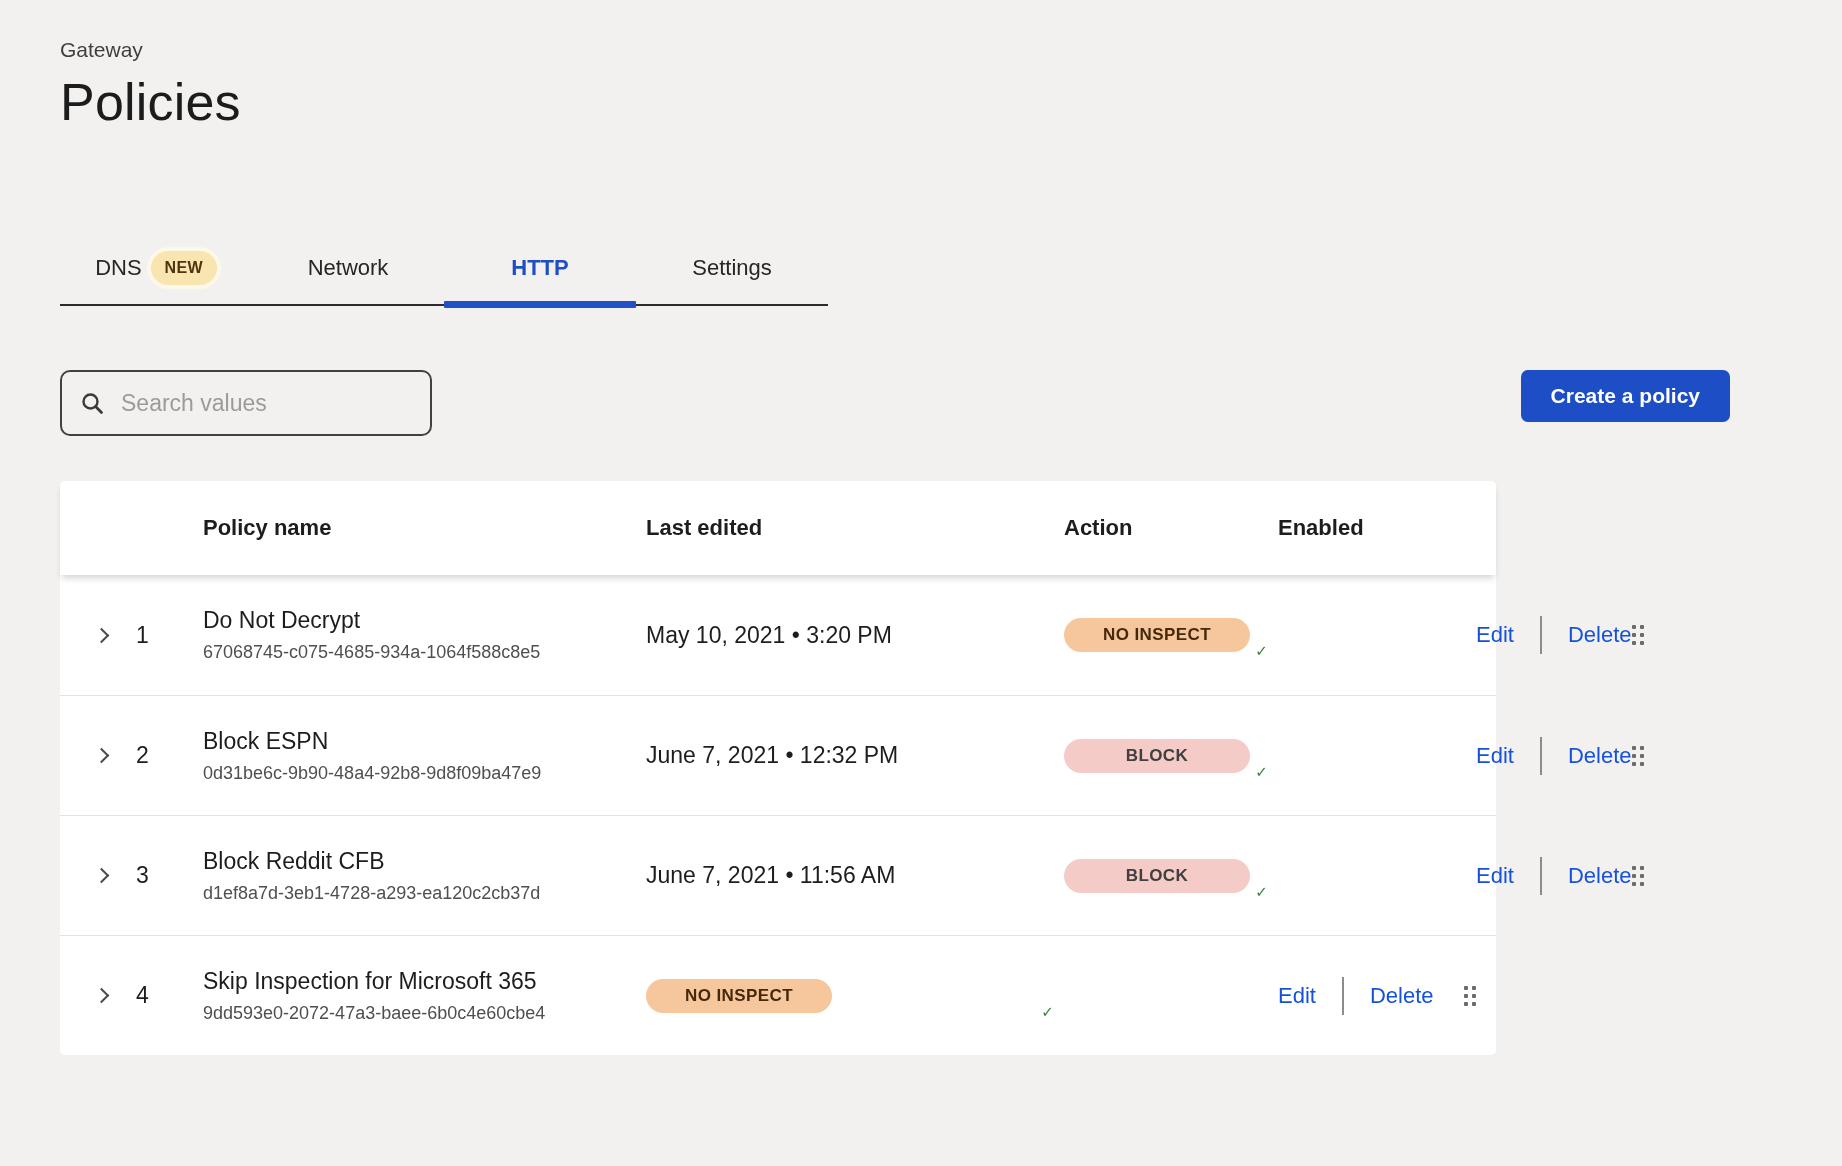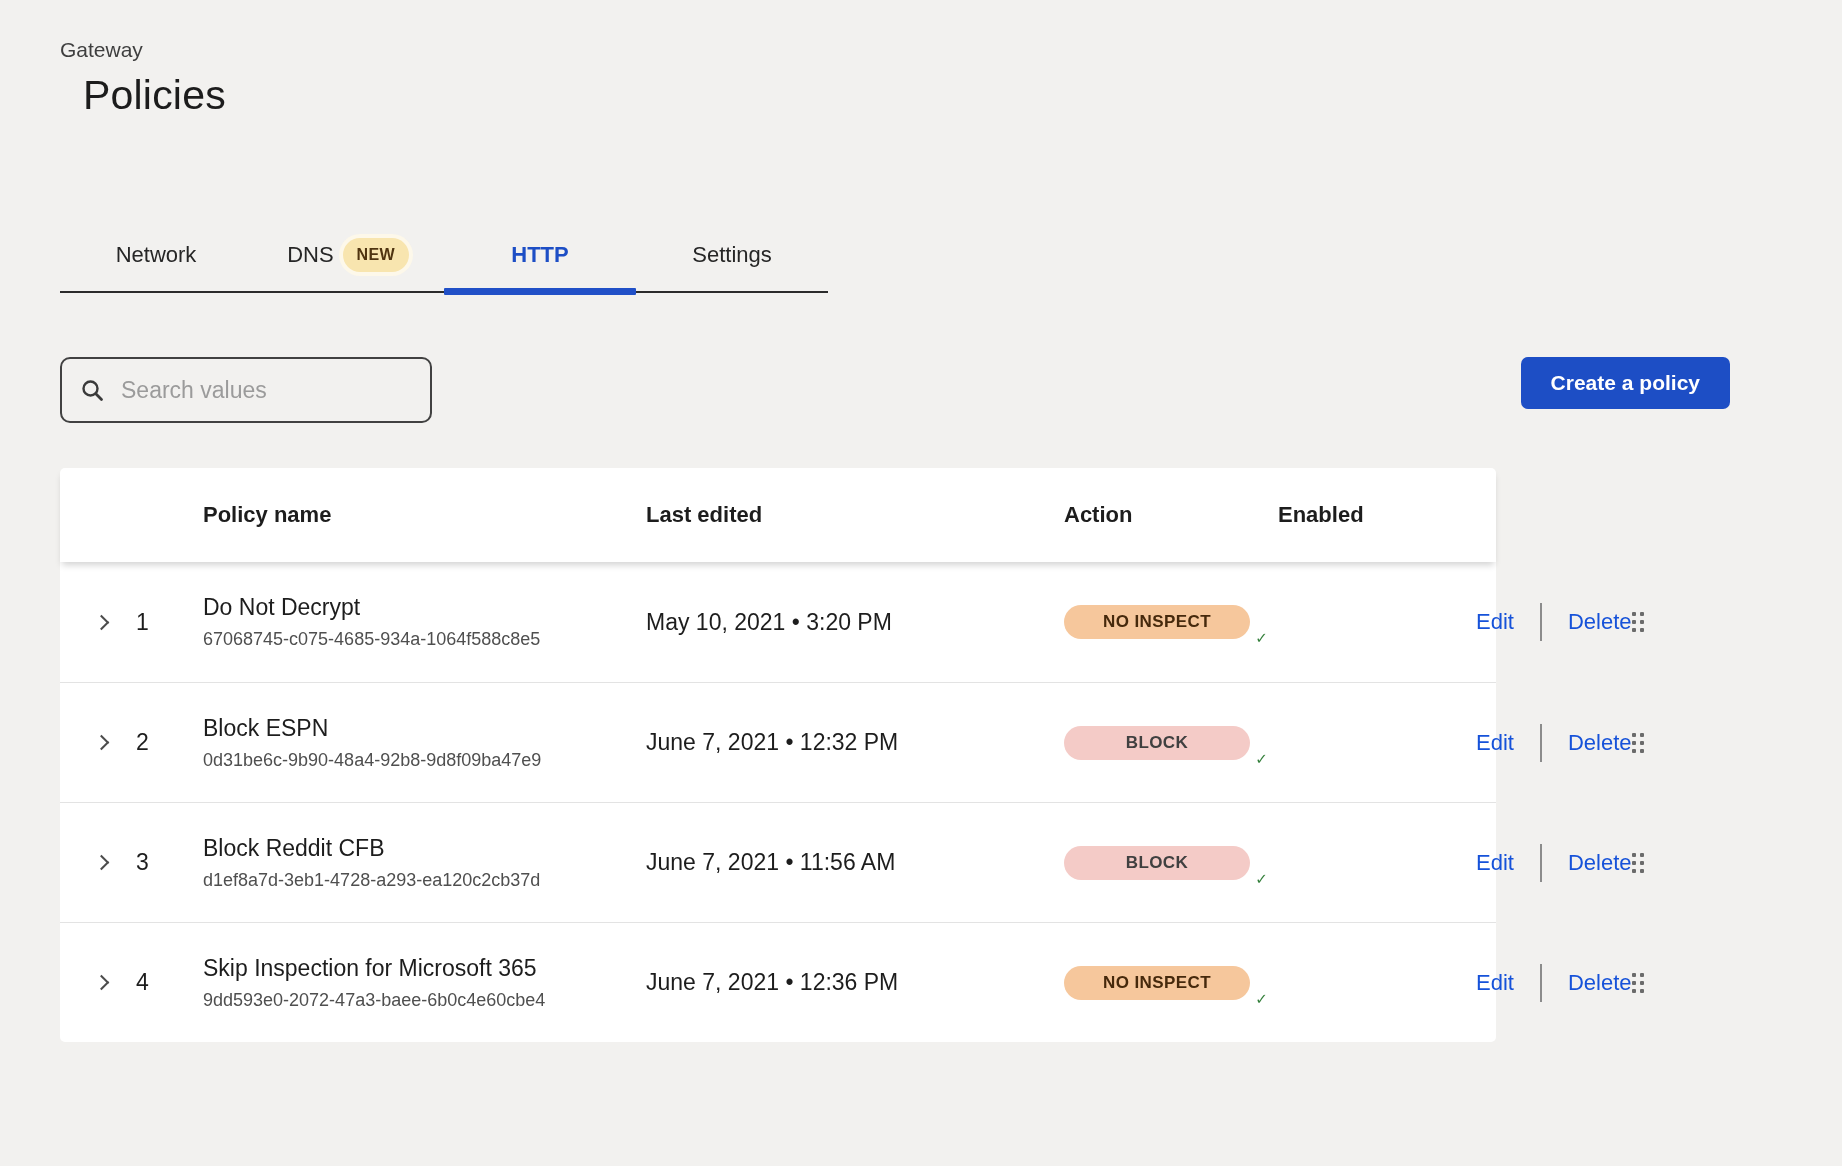--- a/index.html
+++ b/index.html
@@ -7,21 +7,21 @@
   body {
     background:#f2f1ef;
     font-family:"Liberation Sans","DejaVu Sans",sans-serif;
     color:#1f1f1f;
     overflow:hidden;
   }
   .page { padding:38px 0 16px 60px; }
 
   
   .breadcrumb { font-size:21px; color:#3f3f3f; }
-  .page-title { margin-top:10px; font-size:41px; font-weight:400; color:#1c1c1c; letter-spacing:.2px;margin-left:23px; }
+  .page-title { margin-top:10px; font-size:52px; font-weight:400; color:#1c1c1c; letter-spacing:.2px; }
 
   
   .tabstrip { margin-top:100px; width:768px; display:flex; border-bottom:2px solid #2b2b2b; }
   .tab {
     width:192px; height:72px; display:flex; align-items:center; justify-content:center;
     gap:9px; font-size:22px; color:#262626; cursor:pointer; position:relative;
   }
   .tab.active { color:#1d4ec5; font-weight:700; }
   .tab.active::after {
     content:""; position:absolute; left:0; right:0; bottom:-4px; height:7px;
@@ -106,25 +106,25 @@
 </head>
 <body>
 
 <div class="page">
 
   <div class="breadcrumb">Gateway</div>
   <h1 class="page-title">Policies</h1>
 
   <div class="tabstrip">
     <div class="tab">
-      <span>Network</span>
-    </div>
-    <div class="tab">
       <span>DNS</span>
       <span class="new-badge">NEW</span>
+    </div>
+    <div class="tab">
+      <span>Network</span>
     </div>
     <div class="tab active">
       <span>HTTP</span>
     </div>
     <div class="tab">
       <span>Settings</span>
     </div>
   </div>
 
   <div class="toolbar">
@@ -245,21 +245,20 @@
         </span>
       </div>
 
       <div class="trow grid-row">
         <span class="chev"></span>
         <span class="rownum">4</span>
         <span>
           <div class="pname">Skip Inspection for Microsoft 365</div>
           <div class="pid">9dd593e0-2072-47a3-baee-6b0c4e60cbe4</div>
         </span>
-        <span class="edited">June 7, 2021 • 12:36 PM</span>
         <span>
             <span class="badge" data-variant="no-inspect">NO INSPECT</span>
           </span>
         <span><span class="toggle" role="switch" aria-checked="true">
           <span class="knob">
                 <span class="check">✓</span>
               </span>
         </span></span>
         <span class="actions">
           <a class="link">Edit</a>

